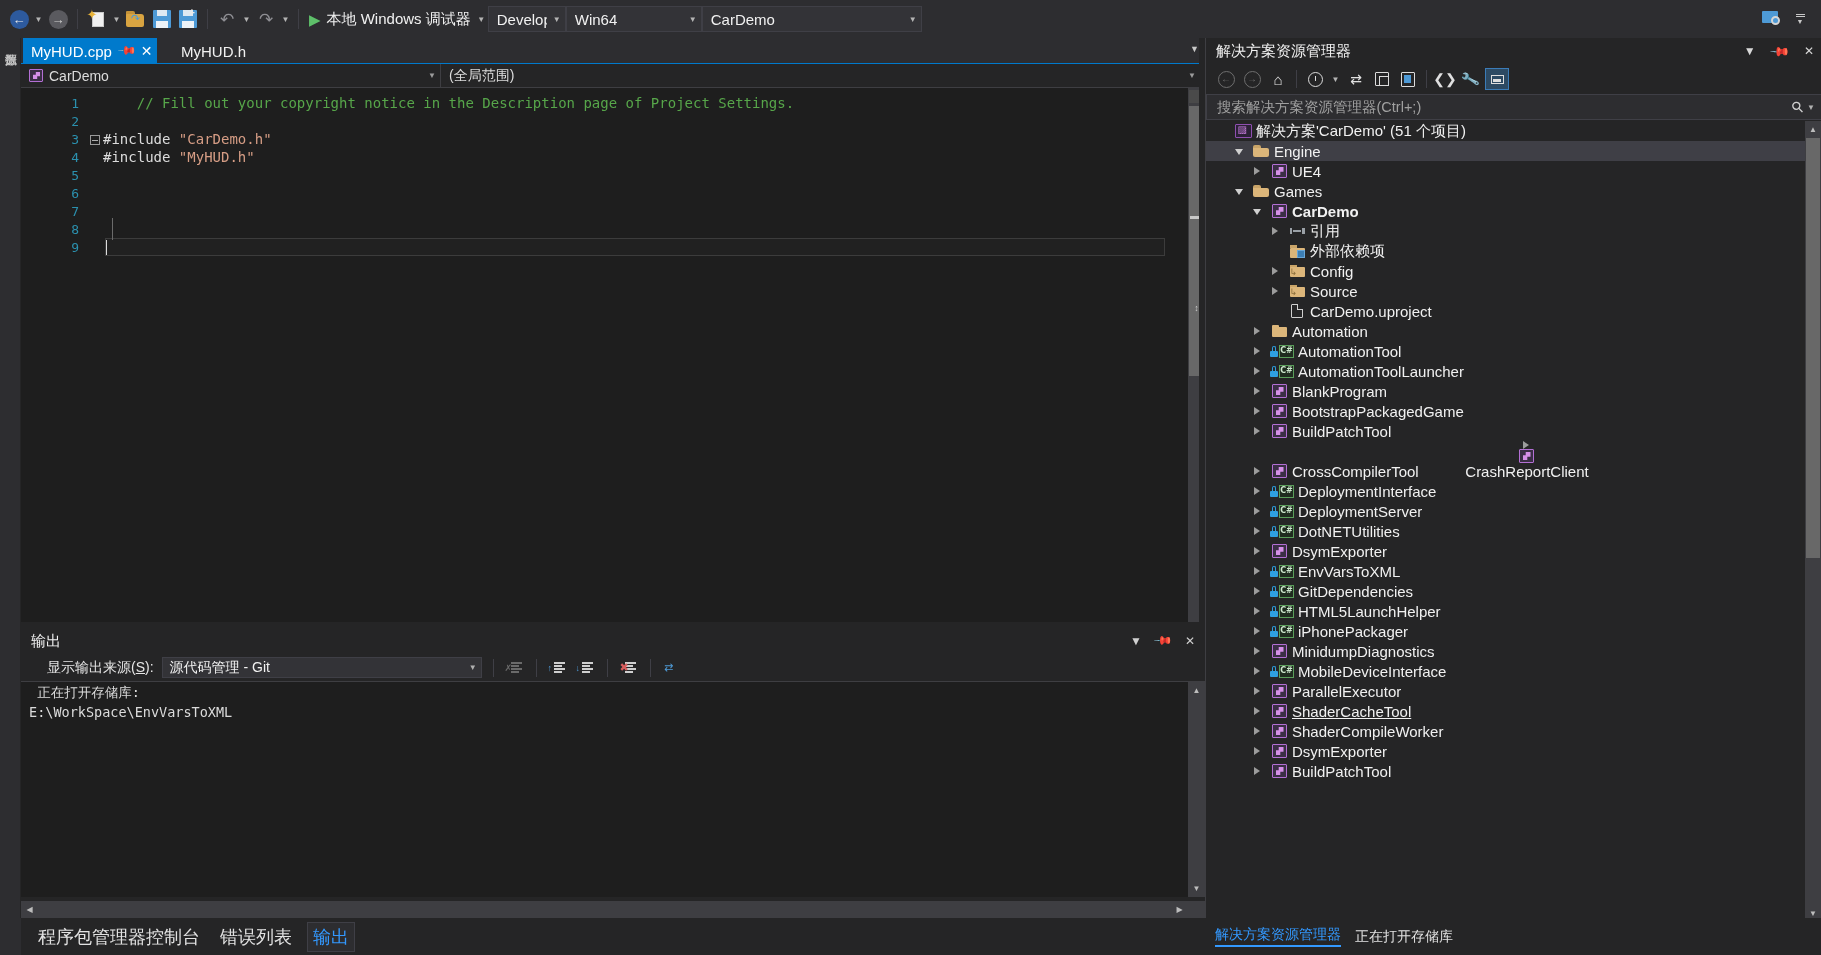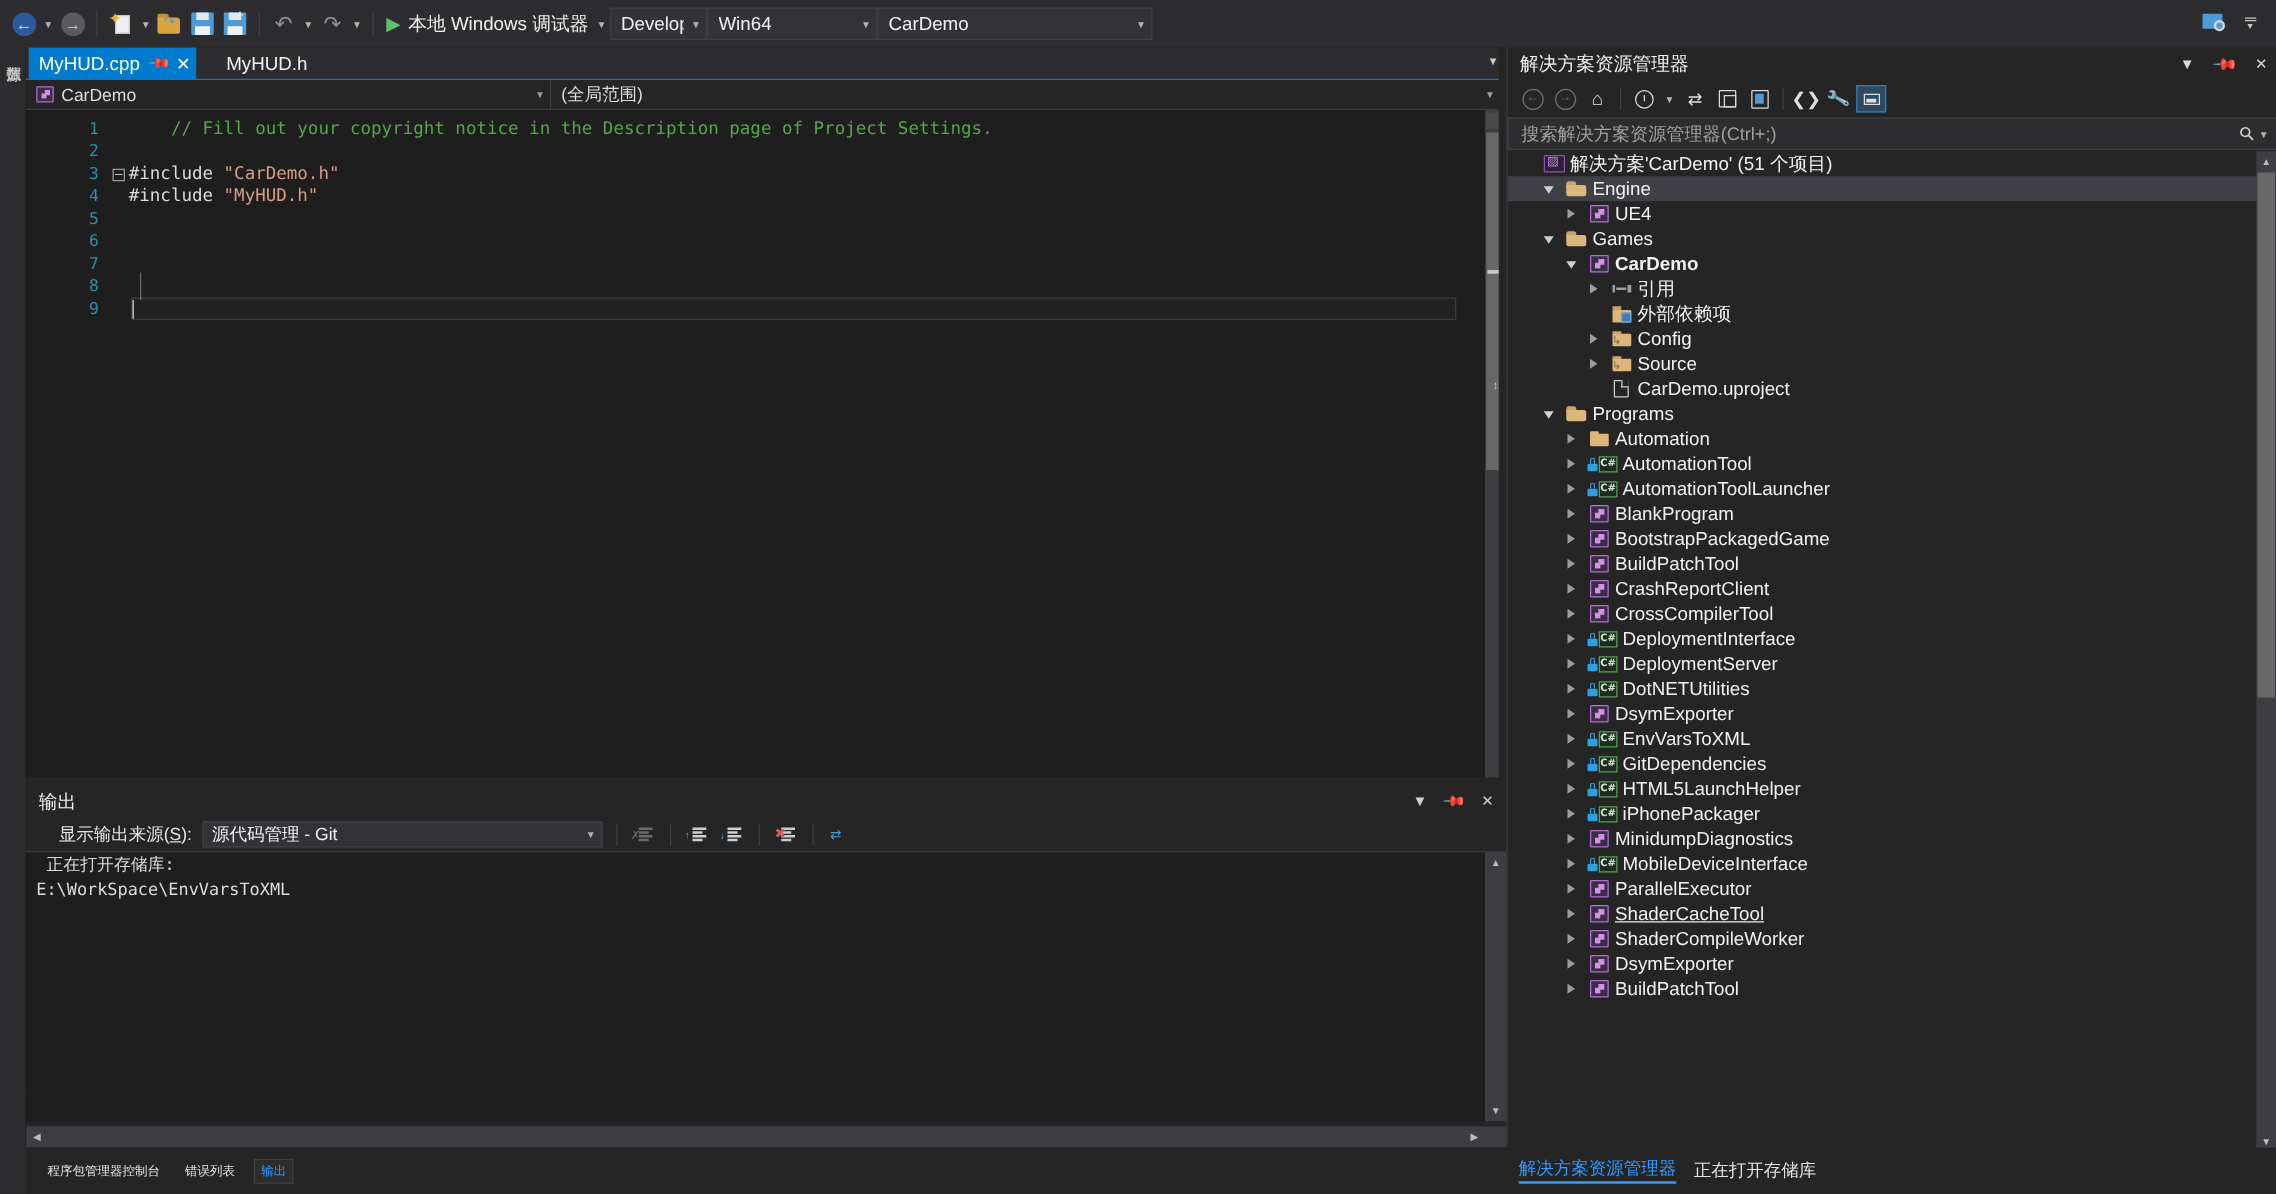--- a/index.html
+++ b/index.html
@@ -235,21 +235,21 @@
     position:absolute; top:0; width:17px; height:17px; display:flex; align-items:center; justify-content:center;
     font-size:8px; color:#bdbdbd;
   }
   .out-hscroll .lf{left:0;} .out-hscroll .rt{right:17px;}
 
   
   .bottom-tabs {
     position:absolute; left:21px; top:918px; width:1184px; height:37px; background:#252526;
     display:flex; align-items:center; padding-left:12px; gap:10px;
   }
-  .btab { font-size:10px; color:#e2e2e2; padding:2px 5px; }
+  .btab { font-size:18px; color:#e2e2e2; padding:2px 5px; }
   .btab.sel { color:#3399ff; border:1px solid #3f3f46; background:#2d2d30; }
 
   
   .se { position:absolute; left:1205px; top:38px; width:616px; height:880px; background:#252526;
         border-left:1px solid #3e3e42; }
   .se-header { position:absolute; left:0; top:0; width:616px; height:26px; display:flex; align-items:center; padding:0 8px 0 10px; }
   .se-title { font-size:15px; color:#f1f1f1; white-space:nowrap; }
   .se-hdr-right { margin-left:auto; display:flex; align-items:center; gap:16px; }
   .se-hdr-right .hb { font-size:12px; color:#d8d8d8; line-height:1; }
   .se-hdr-right .pin { transform:rotate(45deg); font-size:13px; }
@@ -778,32 +778,20 @@
           </span>
           <span class="tlabel">Source</span>
         </div>
         <div class="trow" style="padding-left: 58px;">
           <span class="tw"></span>
           <span class="ti">
             <span class="file-ic"></span>
           </span>
           <span class="tlabel">CarDemo.uproject</span>
         </div>
-        <div class="trow" style="padding-left: 22px;">
-          <span class="tw">
-            <span class="open"></span>
-          </span>
-          <span class="ti">
-            <span class="f-open">
-              <span class="t"></span>
-              <span class="b"></span>
-            </span>
-          </span>
-          <span class="tlabel">Programs</span>
-        </div>
         <div class="trow" style="padding-left: 40px;">
           <span class="tw">
             <span class="closed"></span>
           </span>
           <span class="ti">
             <span class="f-closed">
               <span class="t"></span>
               <span class="b"></span>
             </span>
           </span>
@@ -859,21 +847,21 @@
         </div>
         <div class="trow" style="padding-left: 40px;">
           <span class="tw">
             <span class="closed"></span>
           </span>
           <span class="ti">
             <span class="cpp-ic"></span>
           </span>
           <span class="tlabel">BuildPatchTool</span>
         </div>
-        <div class="trow" style="padding-left: 40px;">
+        <div class="trow" style="padding-left: 40px; flex-direction: column;">
           <span class="tw">
             <span class="closed"></span>
           </span>
           <span class="ti">
             <span class="cpp-ic"></span>
           </span>
           <span class="tlabel">CrashReportClient</span>
         </div>
         <div class="trow" style="padding-left: 40px;">
           <span class="tw">

